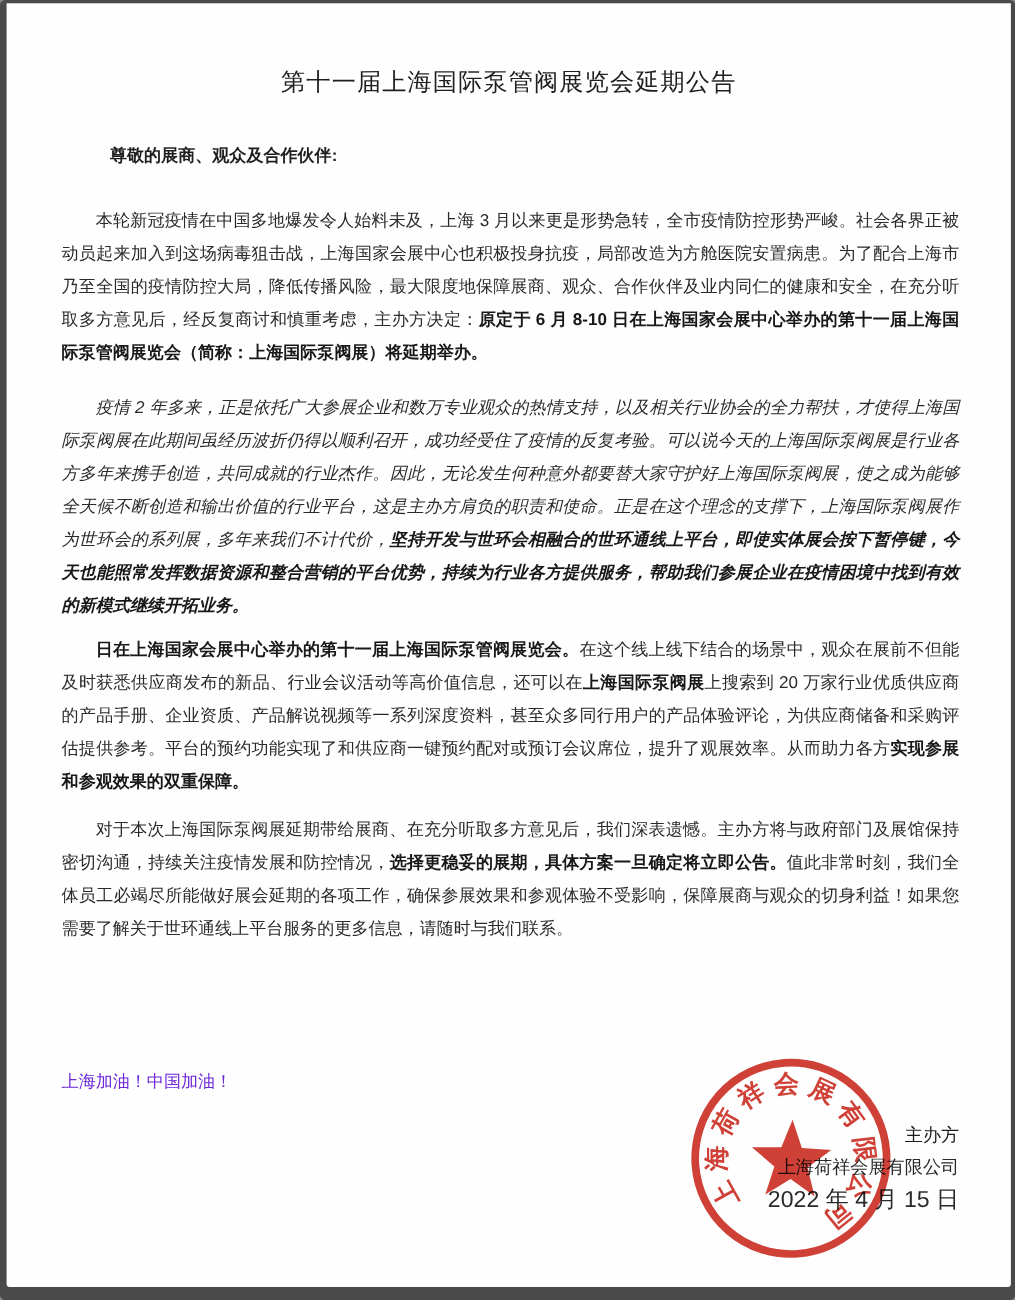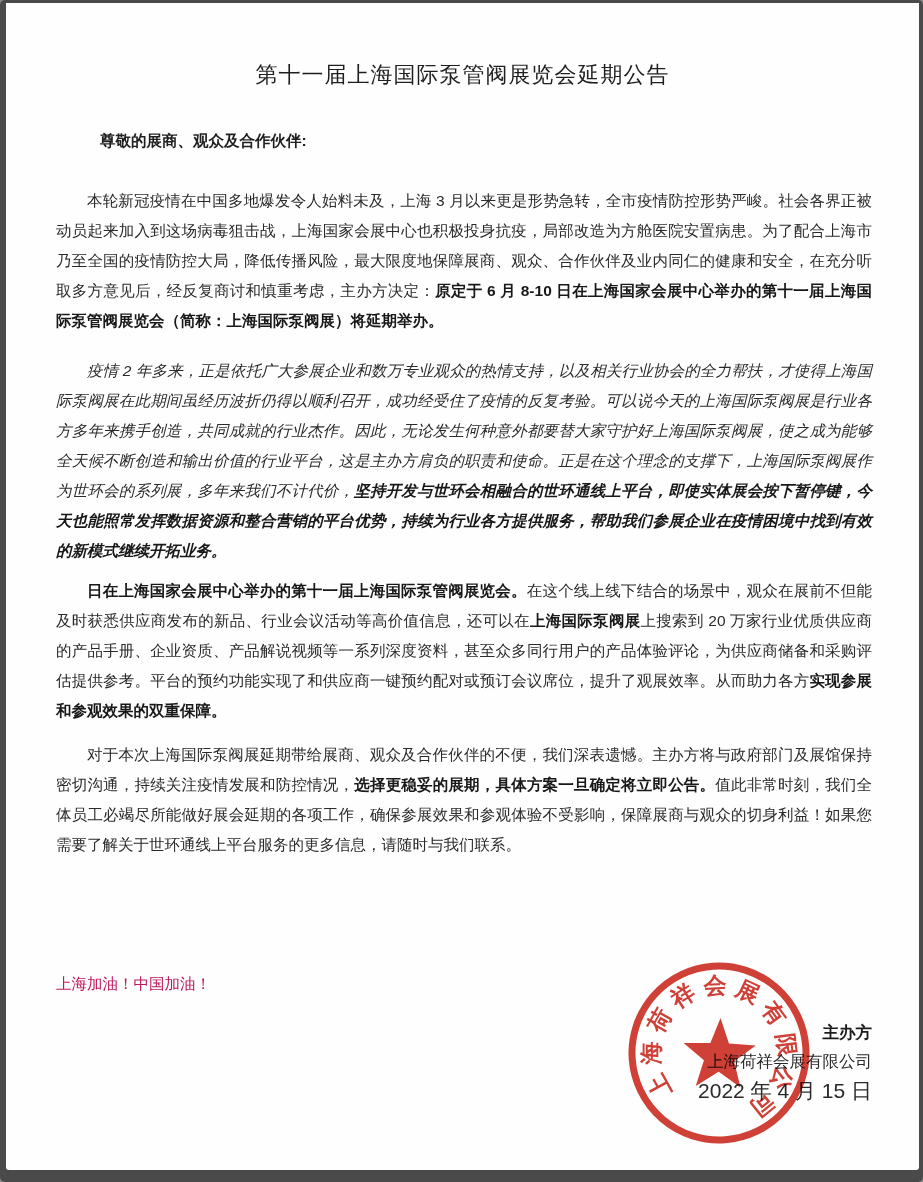--- a/index.html
+++ b/index.html
@@ -40,28 +40,28 @@
   }
   .para b { font-weight:700; color:#181818; }
   .p1 { top:183px; }
   .p2 { top:353px;font-style:italic; }
   .p3 { top:573px; }
   .p4 { top:737px; }
   .p5 { top:881px; }
 
   .slogan {
     position:absolute; top:966px; left:50px;
-    font-size:15.5px; color:#be185d; line-height:30px;
+    font-size:15.5px; color:#6d28d9; line-height:30px;
   }
 
   .signature {
     position:absolute; top:1015px; right:47px;
     text-align:right; color:#2a2a2a;
   }
-  .sig-role  { font-size:16.5px; font-weight:700; line-height:29px; color:#1c1c1c; }
+  .sig-role  { font-size:16.5px; font-weight:400; line-height:29px; color:#1c1c1c; }
   .sig-company { font-size:16.5px; line-height:29px; }
   .sig-date  { font-size:21px; line-height:29px; }
 
   .seal {
     position:absolute; left:613px; top:950px;
     width:200px; height:200px;
     mix-blend-mode:multiply;
     opacity:0.93;
   }
   .seal text {
@@ -78,21 +78,21 @@
     <h1 class="title">第十一届上海国际泵管阀展览会延期公告</h1>
 
     <div class="salutation">尊敬的展商、观众及合作伙伴:</div>
 
     <p class="para p1"><span>本轮新冠疫情在中国多地爆发令人始料未及，上海 3 月以来更是形势急转，全市疫情防控形势严峻。社会各界正被动员起来加入到这场病毒狙击战，上海国家会展中心也积极投身抗疫，局部改造为方舱医院安置病患。为了配合上海市乃至全国的疫情防控大局，降低传播风险，最大限度地保障展商、观众、合作伙伴及业内同仁的健康和安全，在充分听取多方意见后，经反复商讨和慎重考虑，主办方决定：</span><b>原定于 6 月 8-10 日在上海国家会展中心举办的第十一届上海国际泵管阀展览会（简称：上海国际泵阀展）将延期举办。</b></p>
 
     <p class="para p2"><span>疫情 2 年多来，正是依托广大参展企业和数万专业观众的热情支持，以及相关行业协会的全力帮扶，才使得上海国际泵阀展在此期间虽经历波折仍得以顺利召开，成功经受住了疫情的反复考验。可以说今天的上海国际泵阀展是行业各方多年来携手创造，共同成就的行业杰作。因此，无论发生何种意外都要替大家守护好上海国际泵阀展，使之成为能够全天候不断创造和输出价值的行业平台，这是主办方肩负的职责和使命。正是在这个理念的支撑下，上海国际泵阀展作为世环会的系列展，多年来我们不计代价，</span><b>坚持开发与世环会相融合的世环通线上平台，即使实体展会按下暂停键，今天也能照常发挥数据资源和整合营销的平台优势，持续为行业各方提供服务，帮助我们参展企业在疫情困境中找到有效的新模式继续开拓业务。</b></p>
 
     <p class="para p3"><b>日在上海国家会展中心举办的第十一届上海国际泵管阀展览会。</b><span>在这个线上线下结合的场景中，观众在展前不但能及时获悉供应商发布的新品、行业会议活动等高价值信息，还可以在</span><b>上海国际泵阀展</b><span>上搜索到 20 万家行业优质供应商的产品手册、企业资质、产品解说视频等一系列深度资料，甚至众多同行用户的产品体验评论，为供应商储备和采购评估提供参考。平台的预约功能实现了和供应商一键预约配对或预订会议席位，提升了观展效率。从而助力各方</span><b>实现参展和参观效果的双重保障。</b></p>
 
-    <p class="para p4"><span>对于本次上海国际泵阀展延期带给展商、观众及合作伙伴的不便，我们深表遗憾。主办方将与政府部门及展馆保持密切沟通，持续关注疫情发展和防控情况，</span><b>选择更稳妥的展期，具体方案一旦确定将立即公告。</b><span>值此非常时刻，我们全体员工必竭尽所能做好展会延期的各项工作，确保参展效果和参观体验不受影响，保障展商与观众的切身利益！如果您需要了解关于世环通线上平台服务的更多信息，请随时与我们联系。</span></p>
+    <p class="para p4"><span>对于本次上海国际泵阀展延期带给展商、在充分听取多方意见后，我们深表遗憾。主办方将与政府部门及展馆保持密切沟通，持续关注疫情发展和防控情况，</span><b>选择更稳妥的展期，具体方案一旦确定将立即公告。</b><span>值此非常时刻，我们全体员工必竭尽所能做好展会延期的各项工作，确保参展效果和参观体验不受影响，保障展商与观众的切身利益！如果您需要了解关于世环通线上平台服务的更多信息，请随时与我们联系。</span></p>
 
 
     <div class="slogan">上海加油！中国加油！</div>
 
     <div class="signature">
       <div class="sig-role">主办方</div>
       <div class="sig-company">上海荷祥会展有限公司</div>
       <div class="sig-date">2022 年 4 月 15 日</div>
     </div>
 

